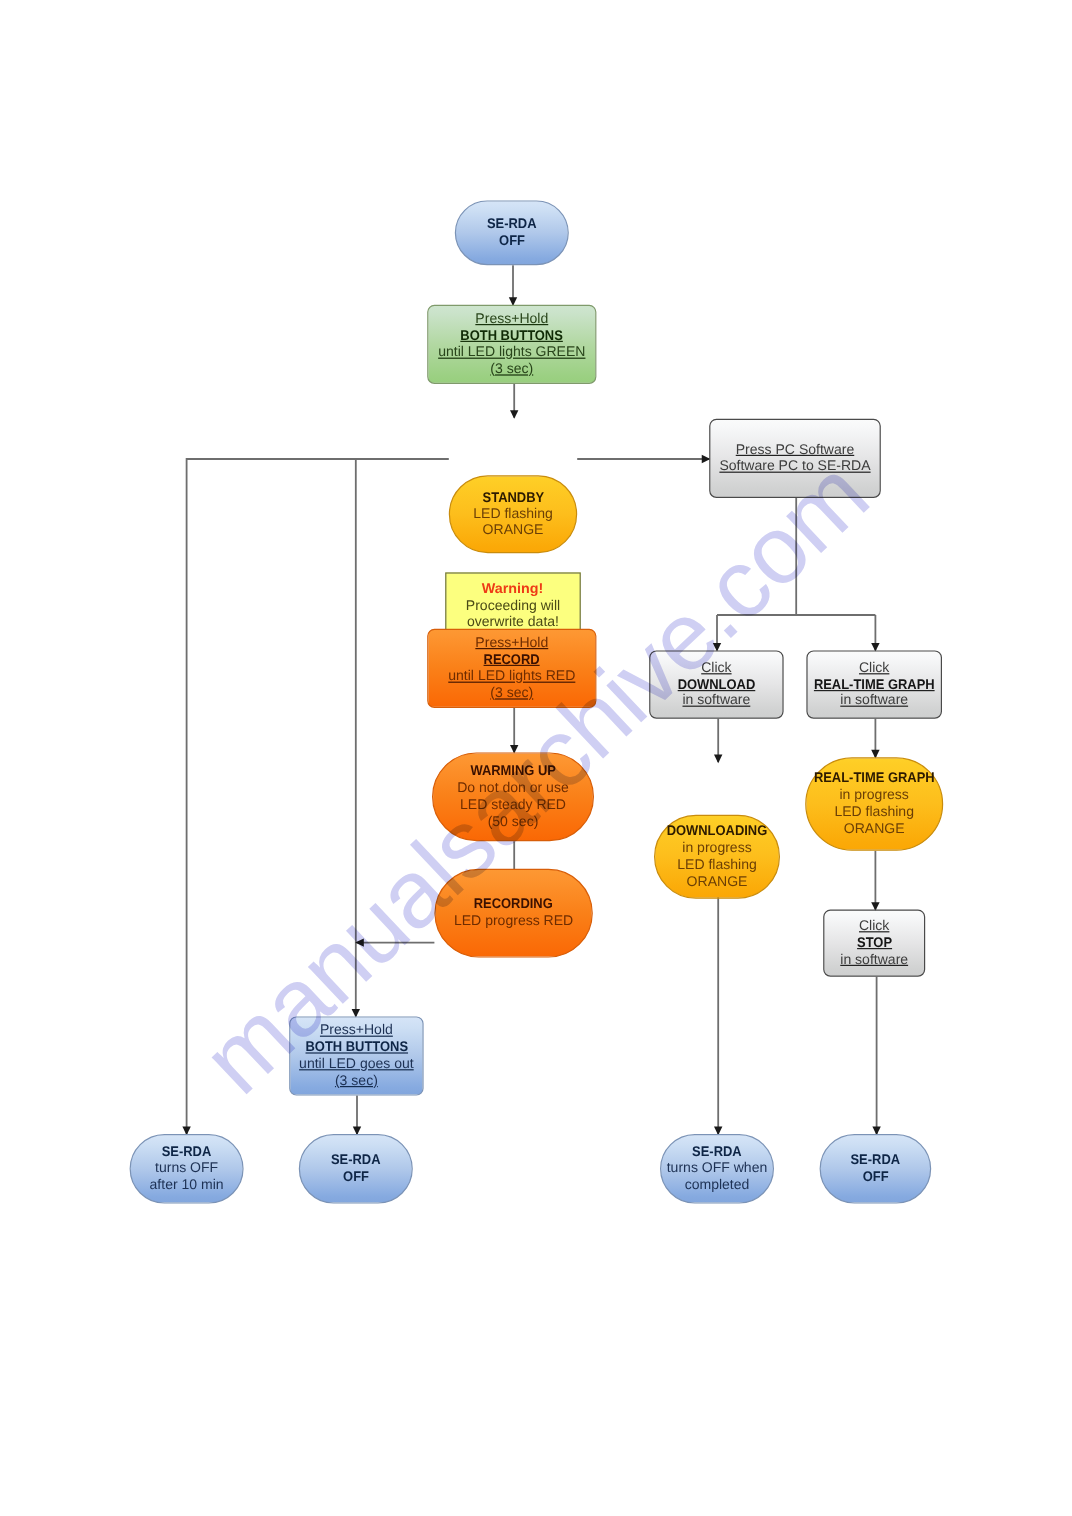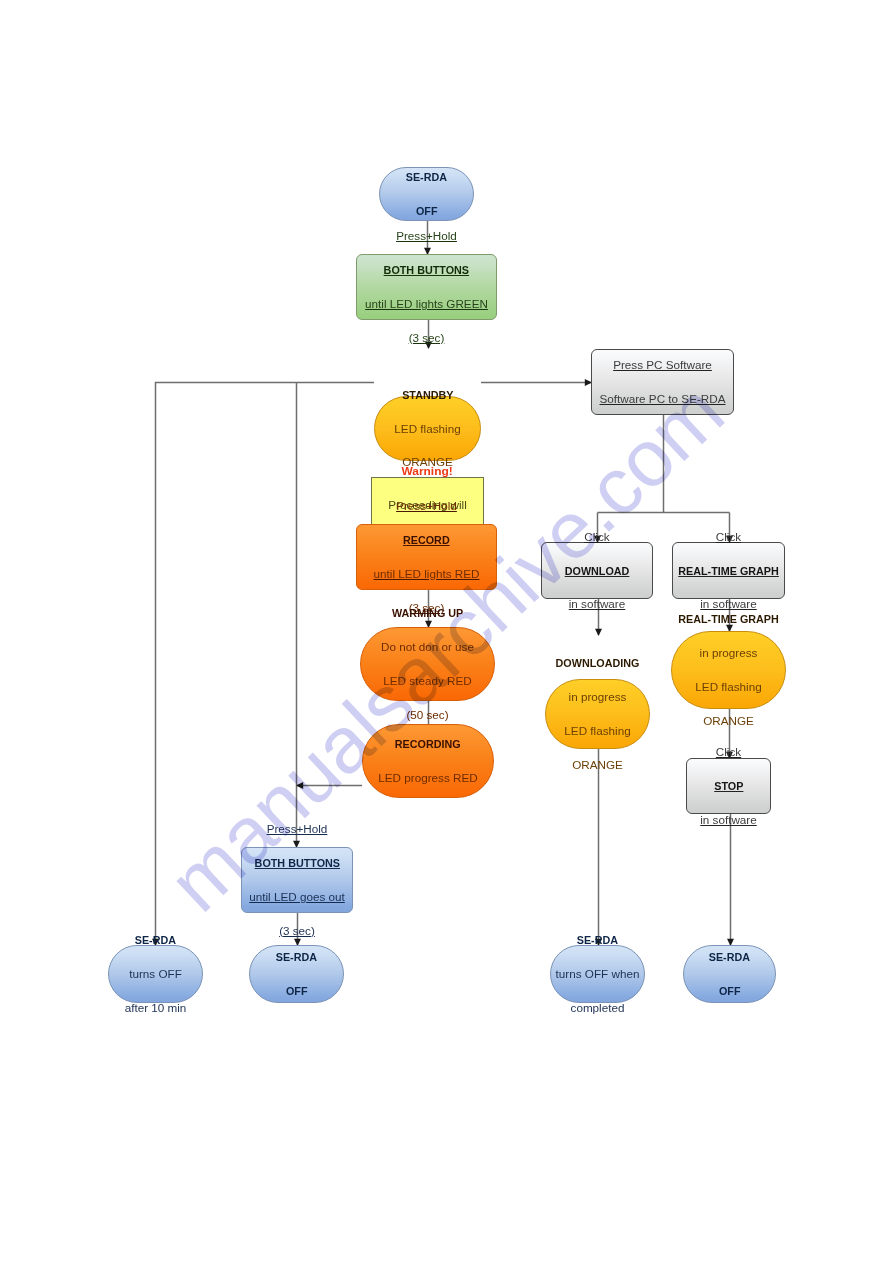--- a/index.html
+++ b/index.html
@@ -2,21 +2,21 @@
 <html><head>
 <meta charset="utf-8">
 <title>SE-RDA Operation Flowchart</title>
 <style>
   html,body{margin:0;padding:0;}
   body{width:893px;height:1263px;background:#ffffff;position:relative;overflow:hidden;
        font-family:"Liberation Sans",sans-serif;-webkit-font-smoothing:antialiased;}
   #stage{position:absolute;left:0;top:0;width:893px;height:1263px;}
   .node{position:absolute;box-sizing:border-box;display:flex;flex-direction:column;
         align-items:center;justify-content:center;text-align:center;z-index:3;
-        font-size:11.7px;line-height:13.8px;gap:20px;}
+        font-size:11.7px;line-height:13.8px;}
   .node .ln{display:block;white-space:nowrap;}
   svg.wires{position:absolute;left:0;top:0;width:893px;height:1263px;z-index:1;}
   .wm{position:absolute;z-index:9;pointer-events:none;color:#cfcff3;
       font-family:"Liberation Sans",sans-serif;white-space:nowrap;
       font-size:80px;left:183px;top:896px;transform-origin:0 0;
       transform:rotate(-43.3deg);letter-spacing:-0.55px;
       line-height:0;display:block;mix-blend-mode:multiply;}
 
   
   .sh-pill {border-radius:999px;}

